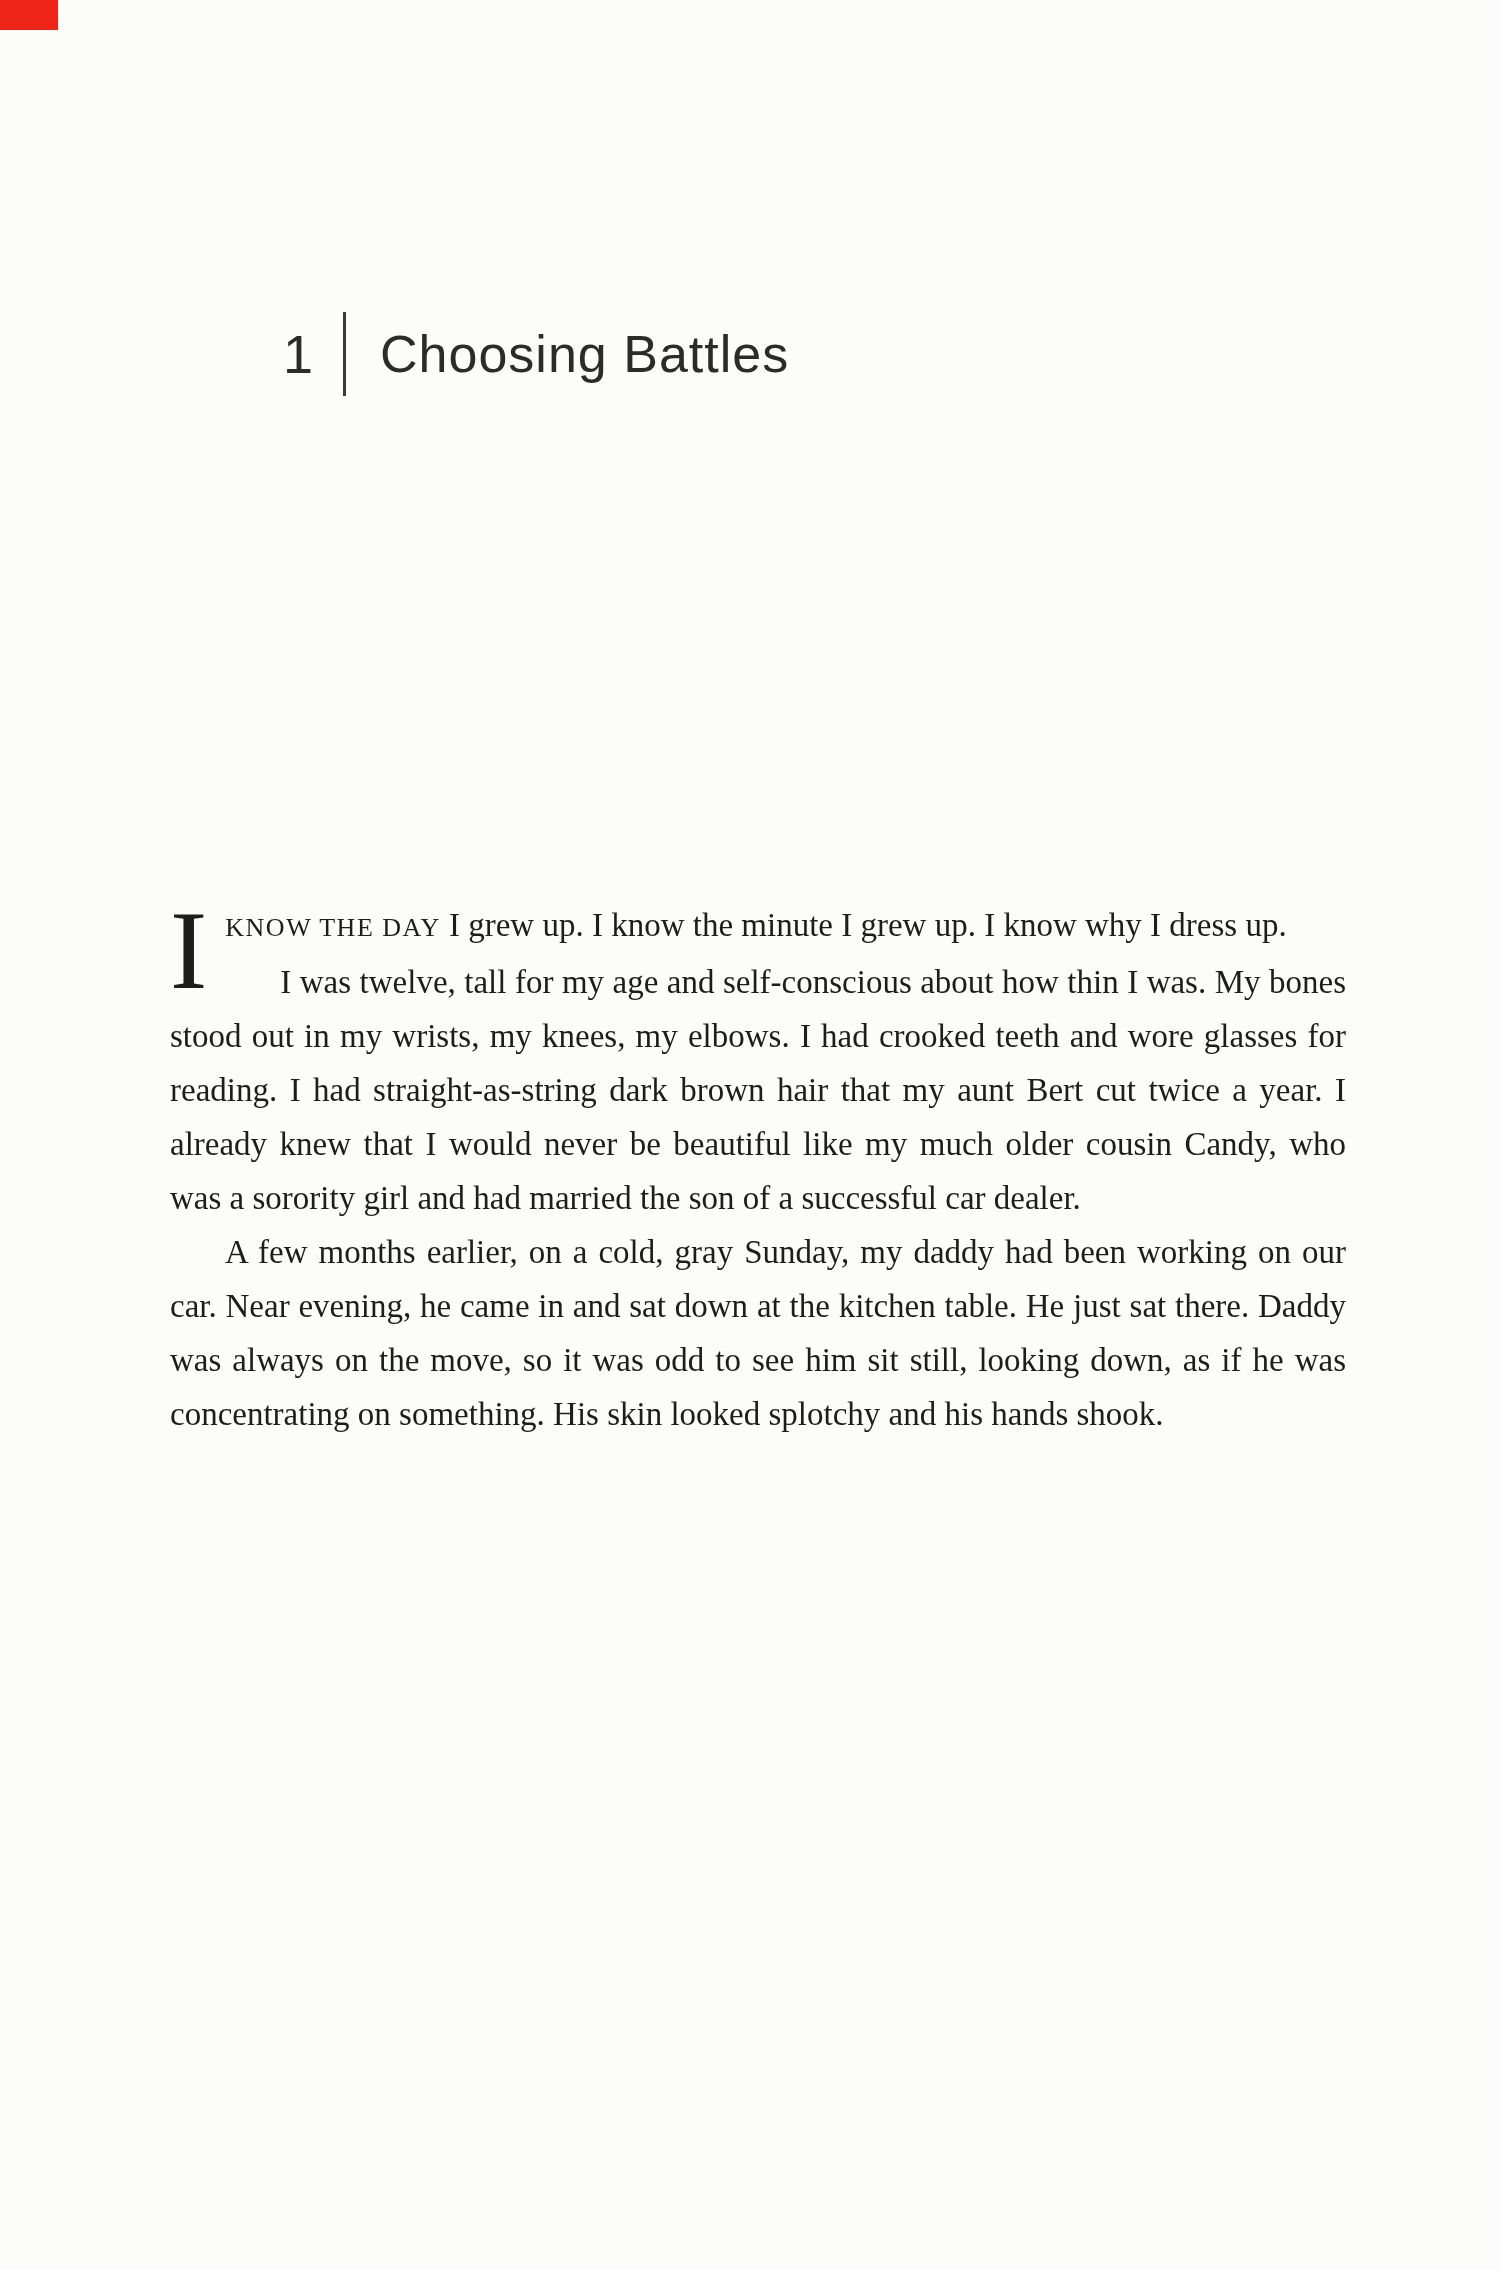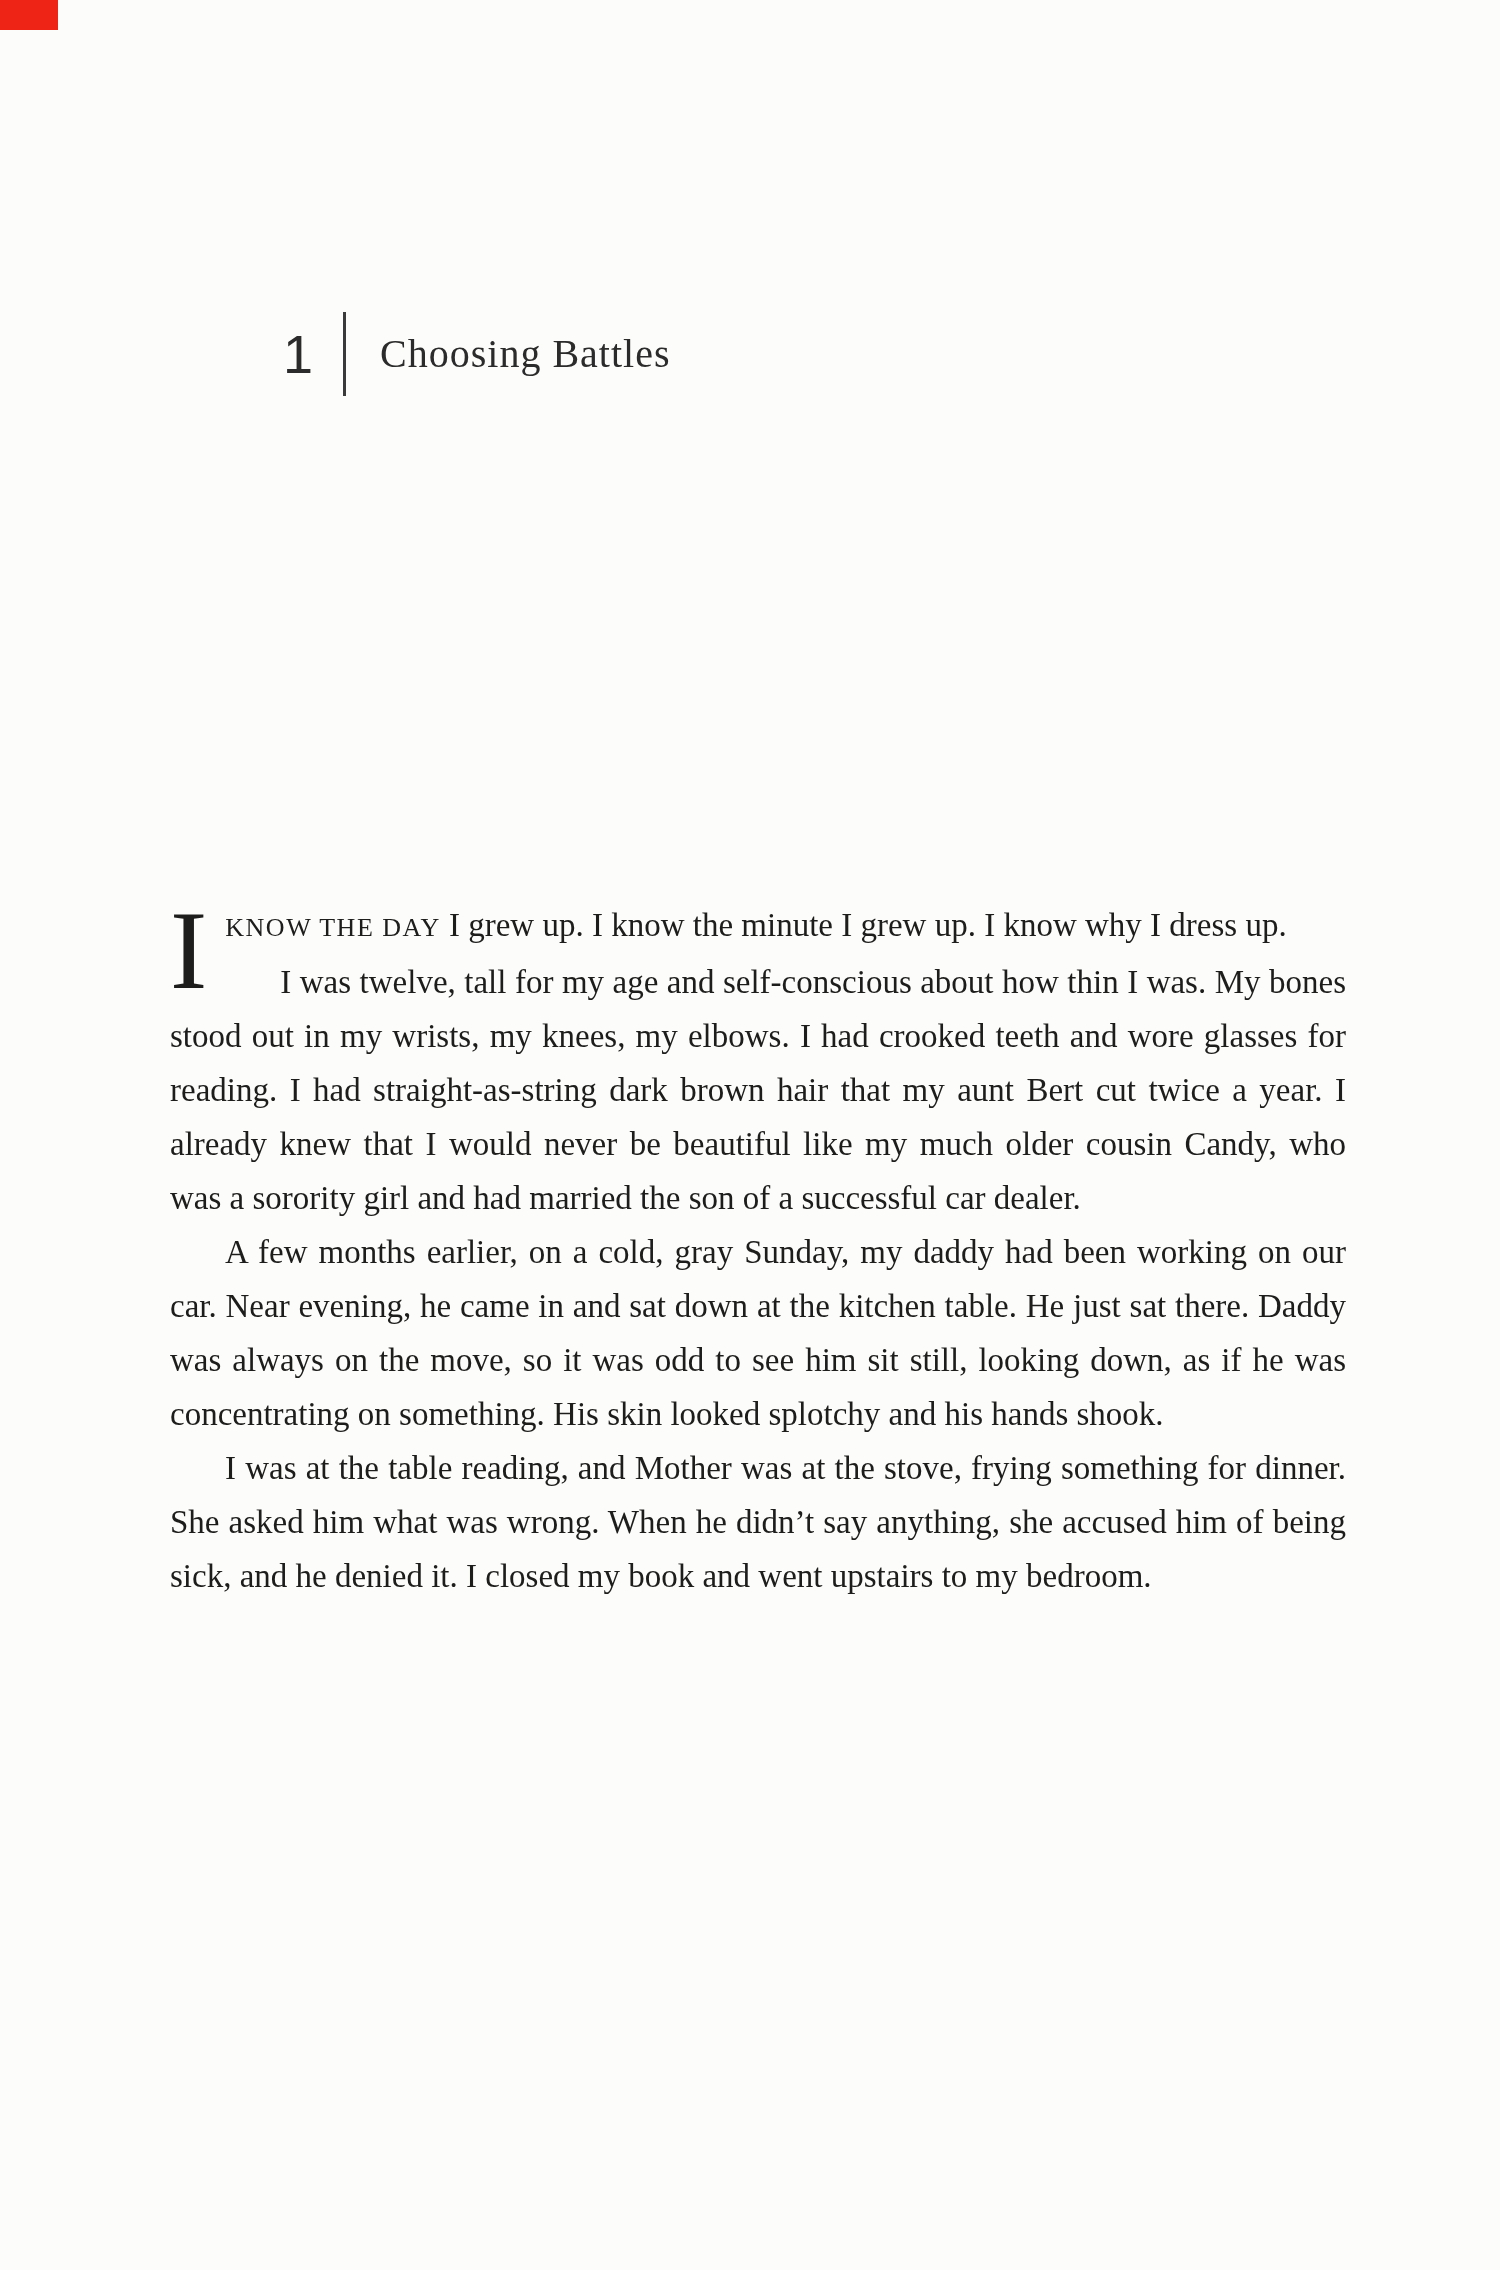--- a/index.html
+++ b/index.html
@@ -37,25 +37,24 @@
     font-weight: 400;
     line-height: 1;
   }
   .chapter-divider {
     width: 3px;
     height: 84px;
     background: #3a3a3a;
     margin: 0 34px 0 30px;
   }
   .chapter-title {
-    font-size: 40px;
+    font-size: 52px;
     font-weight: 400;
     letter-spacing: 1px;
     line-height: 1;
-    font-family: Liberation Serif, serif;
   }
   .body-text {
     position: absolute;
     top: 898px;
     left: 170px;
     width: 1176px;
     font-size: 33px;
     line-height: 54px;
     text-align: justify;
     color: #1d1d1c;
@@ -95,18 +94,17 @@
 
     <p class="para first">
       <span class="dropcap">I</span><span class="smallcaps">KNOW THE DAY</span><span> I grew up. I know the minute I grew up. I know why I dress up.</span>
     </p>
 
     <p class="para indent">I was twelve, tall for my age and self-conscious about how thin I was. My bones stood out in my wrists, my knees, my elbows. I had crooked teeth and wore glasses for reading. I had straight-as-string dark brown hair that my aunt Bert cut twice a year. I already knew that I would never be beautiful like my much older cousin Candy, who was a sorority girl and had married the son of a successful car dealer.</p>
 
 
     <p class="para indent">A few months earlier, on a cold, gray Sunday, my daddy had been working on our car. Near evening, he came in and sat down at the kitchen table. He just sat there. Daddy was always on the move, so it was odd to see him sit still, looking down, as if he was concentrating on something. His skin looked splotchy and his hands shook.</p>
 
-    <p class="para indent">I was at the table reading, and Mother was at the stove, frying something for dinner. She asked him what was wrong. When he didn’t say anything, she accused him of being sick, and he denied it. I closed my book and went upstairs to my bedroom.</p>
 
 
   </main>
 
 </div>
 
 </body></html>

